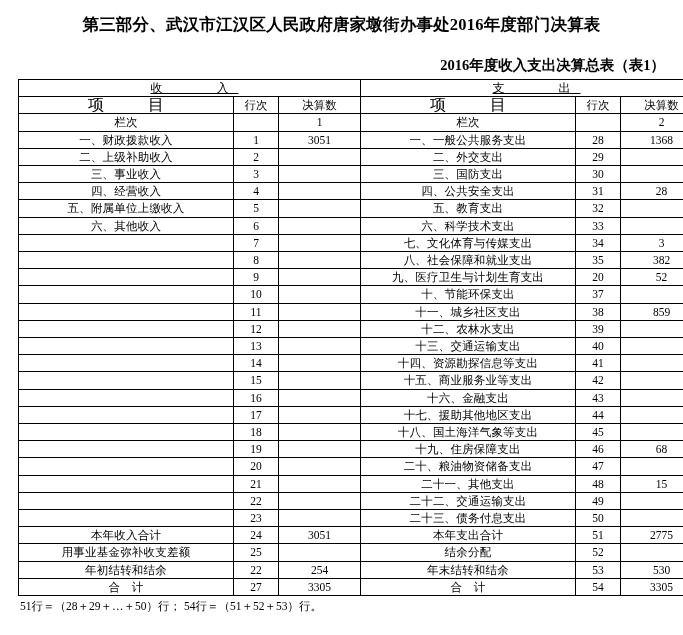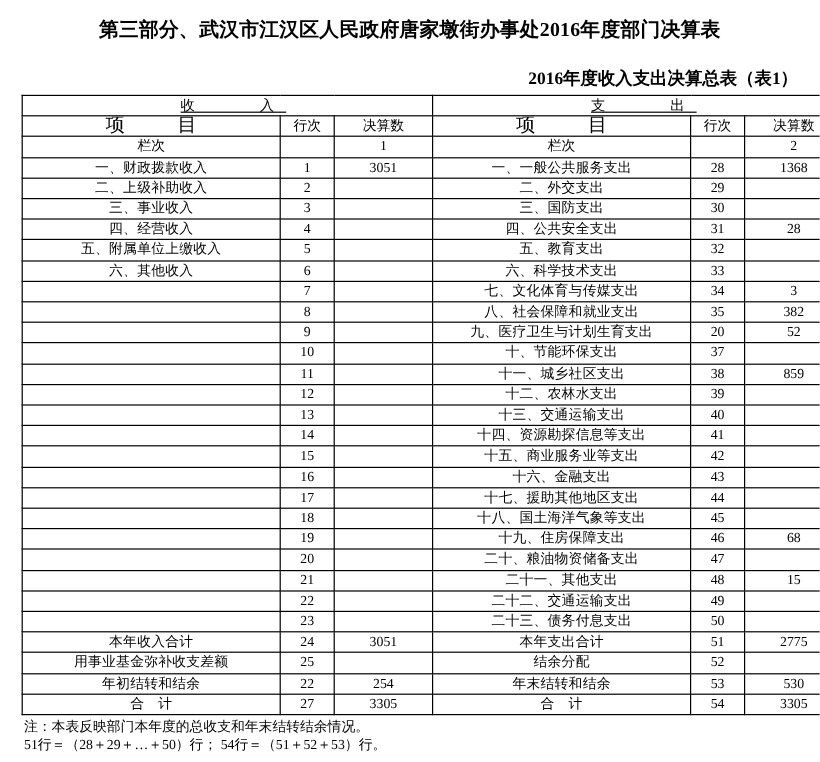--- a/index.html
+++ b/index.html
@@ -357,17 +357,16 @@
           <td>27</td>
           <td class="num-cell center-bold">3305</td>
           <td class="item-cell item-center center-bold">合　计</td>
           <td>54</td>
           <td class="num-cell center-bold">3305</td>
         </tr>
       </tbody>
   </table>
 
   <div class="notes">
-    <div>注：本表反映部门本年度的总收支和年末结转结余情况。</div>
     <div>51行＝（28＋29＋…＋50）行；  54行＝（51＋52＋53）行。</div>
   </div>
 
 </div>
 
 </body></html>

